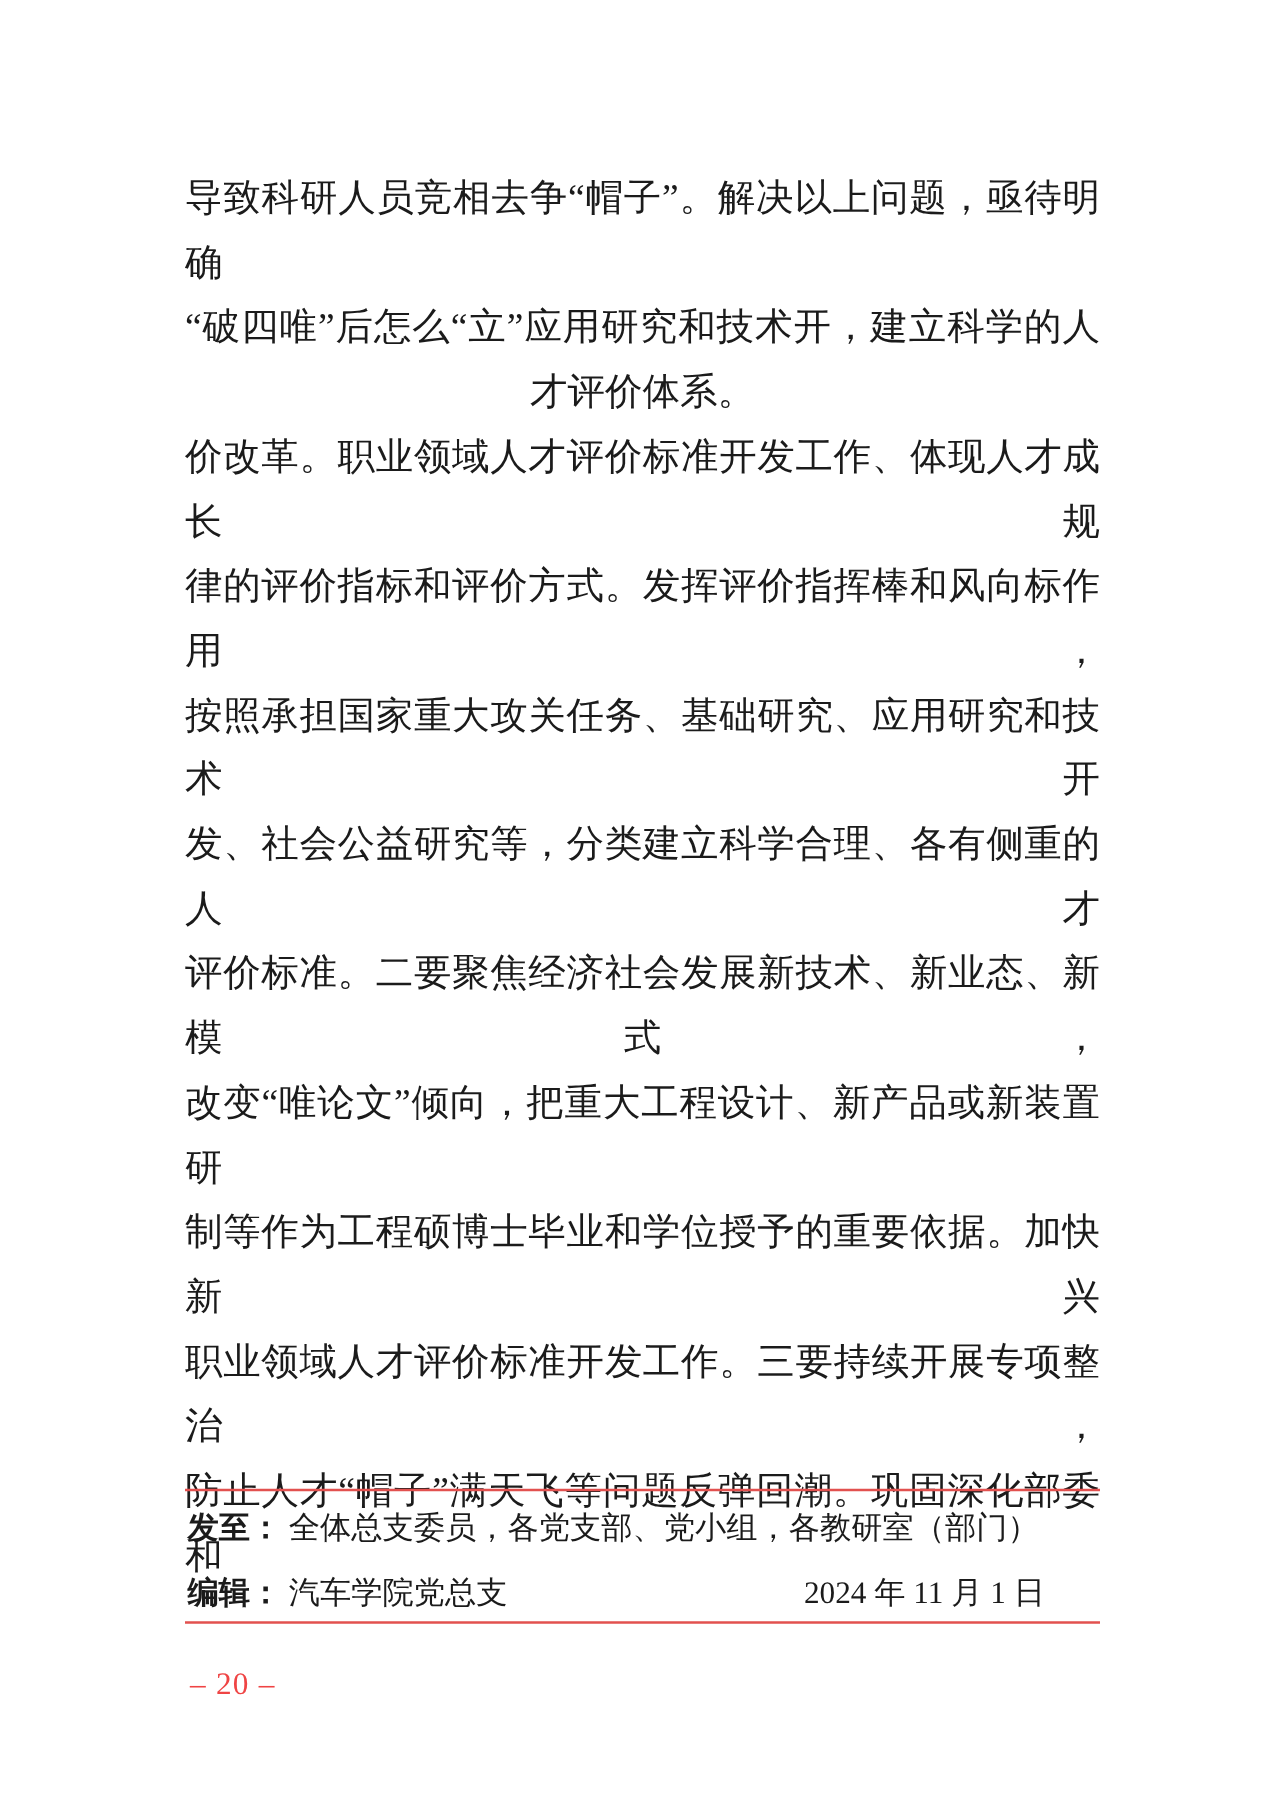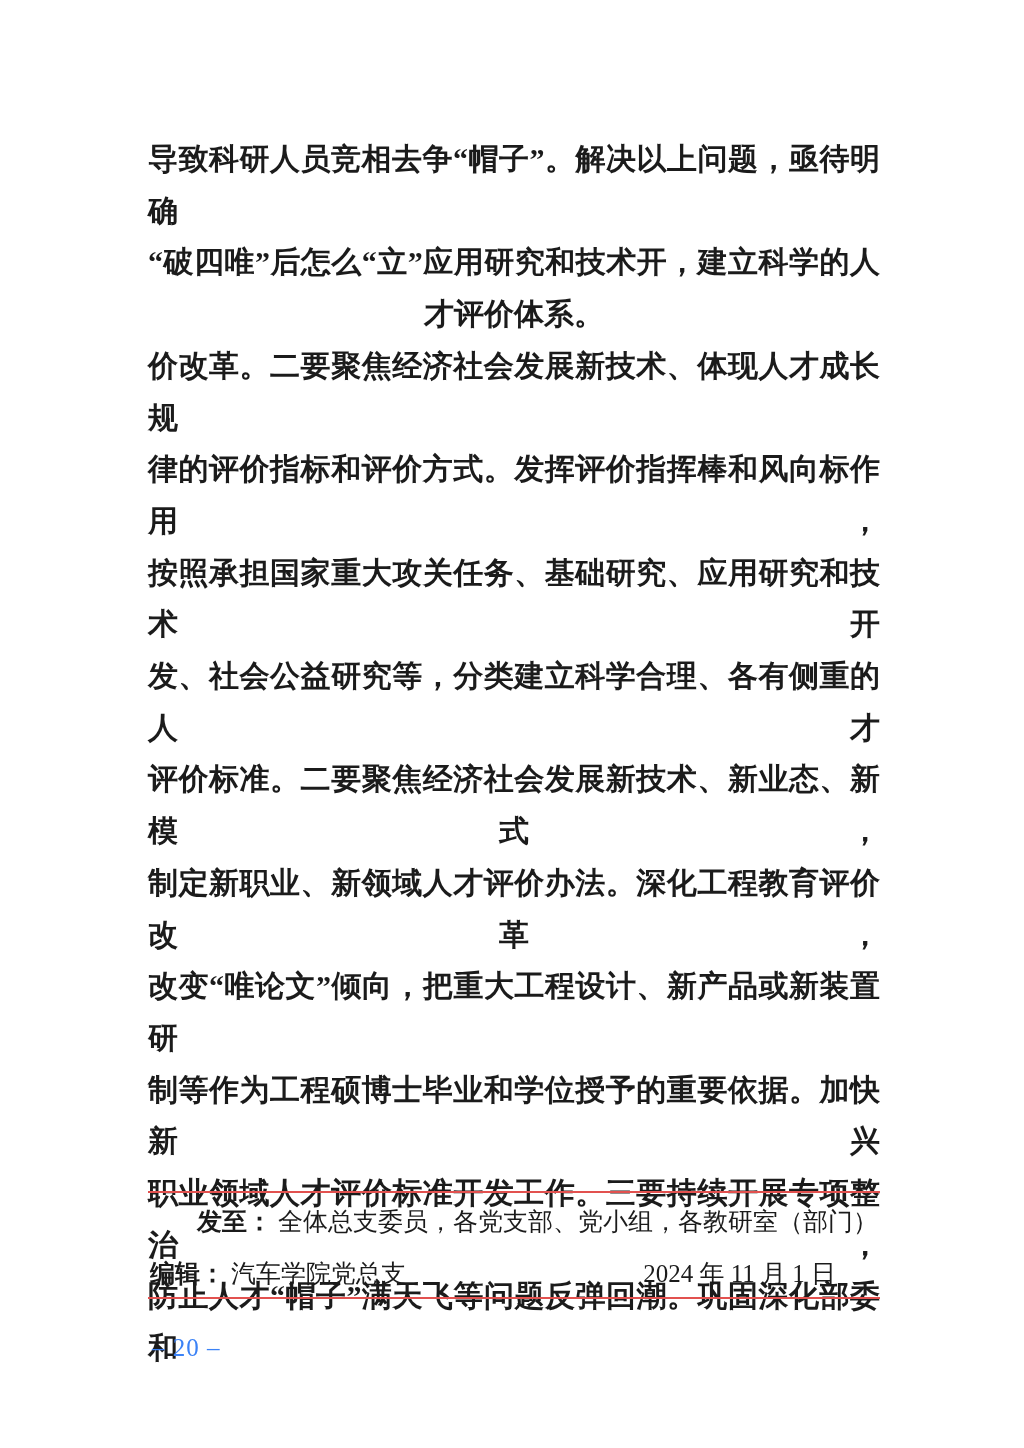--- a/index.html
+++ b/index.html
@@ -16,21 +16,20 @@
     position: absolute;
     left: 148px;
     top: 133px;
     width: 732px;
     font-size: 30px;
     line-height: 51.7px;
   }
   .line {
     text-align: justify;
     text-align-last: justify;
-    font-weight: bold;
   }
   .line.last {
     text-align: center;
     text-align-last: auto;
   }
   .line.indent { text-indent: 56px; }
   .footer {
     position: absolute;
     left: 148px;
     top: 1191px;
@@ -45,60 +44,59 @@
     height: 2px;
   }
   .rule.top { top: 0; }
   .rule.bottom { top: 106px; }
   .footer-row {
     position: absolute;
     left: 2px;
     width: 728px;
     white-space: nowrap;
   }
-  .footer-row.row1 { top: 14px; text-align: right; }
+  .footer-row.row1 { top: 14px; }
   .footer-row.row2 { top: 66px; }
   .footer-label {
     font-family: "Liberation Sans", "DejaVu Sans", sans-serif;
     font-weight: bold;
     margin-right: 6px;
   }
   .footer-date {
     position: absolute;
     right: 42px;
     top: 0;
     text-align: center;
   }
   .page-number {
     position: absolute;
     left: 152px;
     top: 1334px;
     font-size: 25px;
-    color: #3b82f6;
+    color: #ef4444;
     letter-spacing: 1px;
   }
 </style>
 </head>
 <body>
 
 <div class="page">
 
   <div class="body-text">
     <div class="para">
       <div class="line">导致科研人员竞相去争“帽子”。解决以上问题，亟待明确</div>
       <div class="line">“破四唯”后怎么“立”应用研究和技术开，建立科学的人</div>
       <div class="line last">才评价体系。</div>
     </div>
     <div class="para">
-      <div class="line">价改革。二要聚焦经济社会发展新技术、体现人才成长规</div>
+      <div class="line">价改革。职业领域人才评价标准开发工作、体现人才成长规</div>
       <div class="line">律的评价指标和评价方式。发挥评价指挥棒和风向标作用，</div>
       <div class="line">按照承担国家重大攻关任务、基础研究、应用研究和技术开</div>
       <div class="line">发、社会公益研究等，分类建立科学合理、各有侧重的人才</div>
       <div class="line">评价标准。二要聚焦经济社会发展新技术、新业态、新模式，</div>
-      <div class="line">制定新职业、新领域人才评价办法。深化工程教育评价改革，</div>
       <div class="line">改变“唯论文”倾向，把重大工程设计、新产品或新装置研</div>
       <div class="line">制等作为工程硕博士毕业和学位授予的重要依据。加快新兴</div>
       <div class="line">职业领域人才评价标准开发工作。三要持续开展专项整治，</div>
       <div class="line">防止人才“帽子”满天飞等问题反弹回潮。巩固深化部委和</div>
 
     </div>
   </div>
 
   <div class="footer">
     <div class="rule top" style="background: rgb(226, 81, 79);"></div>

